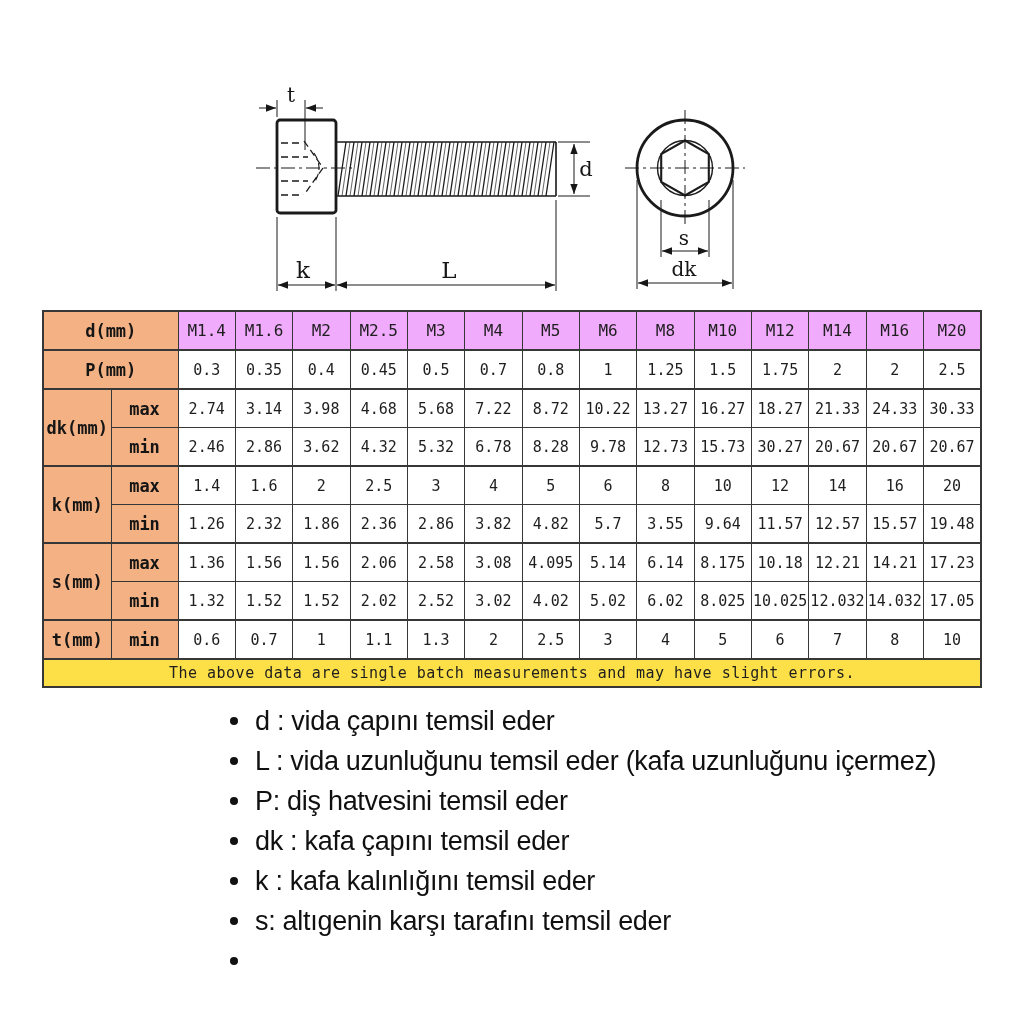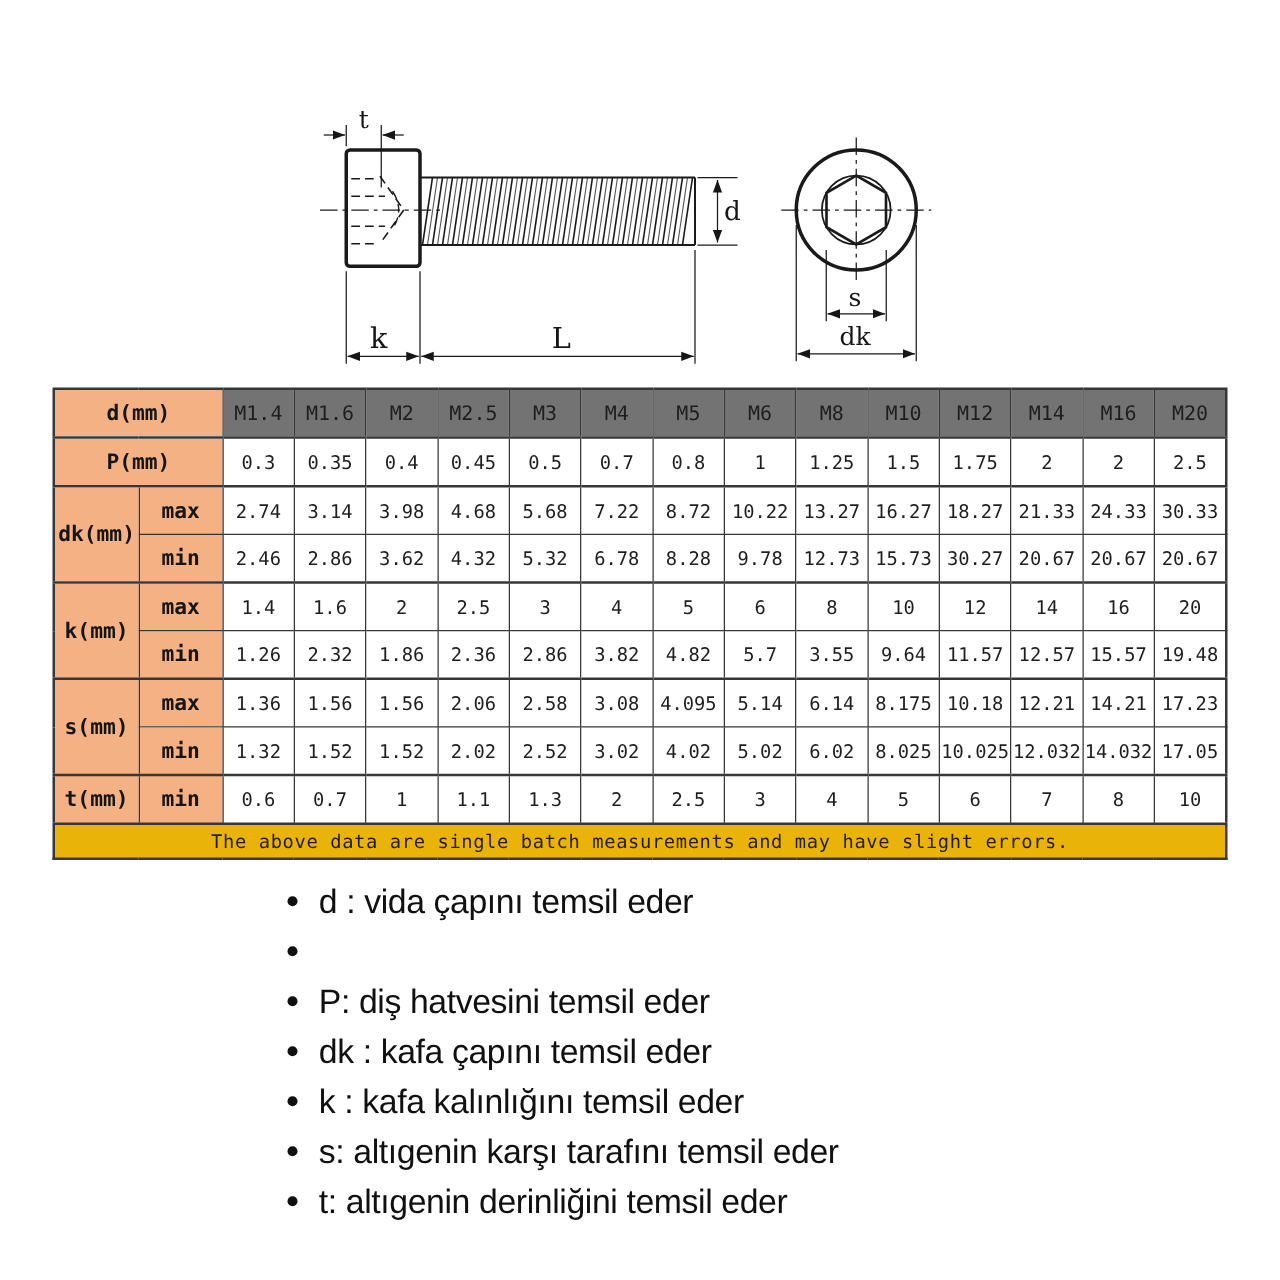--- a/index.html
+++ b/index.html
@@ -28,25 +28,25 @@
     text-align:center;vertical-align:middle;
     height:37px;padding:0;
     font-family:"DejaVu Sans Mono","Liberation Mono",monospace;
     font-size:15px;color:#1e1e1e;
     white-space:nowrap;overflow:hidden;
   }
   table.spec td.lab{
     background:#f4b183;font-weight:bold;font-size:17px;color:#151515;
   }
   table.spec td.hdr{
-    background:#737373;font-size:16px;
+    background:#f0abfc;font-size:16px;
   }
   table.spec tr.grp td{border-top:2px solid #373737;}
   table.spec td.notecell{
-    height:26px;font-size:15px;background:#eab308;letter-spacing:0.5px;
+    height:26px;font-size:15px;background:#fde047;letter-spacing:0.5px;
   }
 
   
   .legend{position:absolute;left:230px;top:701px;width:780px;text-align:center;}
   .legend-item{
     display:flex;align-items:center;height:40px;
     font-size:27px;color:#101010;letter-spacing:-0.3px;
   }
   .legend-item .dot{
     width:8px;height:8px;border-radius:50%;background:#101010;
@@ -309,36 +309,36 @@
       </tbody>
   </table>
 
   <div class="legend">
     <div class="legend-item">
       <span class="dot"></span>
       <span>d : vida çapını temsil eder</span>
     </div>
     <div class="legend-item">
       <span class="dot"></span>
+      <span>L : vida uzunluğunu temsil eder (kafa uzunluğunu içermez)</span>
     </div>
     <div class="legend-item">
       <span class="dot"></span>
       <span>P: diş hatvesini temsil eder</span>
     </div>
     <div class="legend-item">
       <span class="dot"></span>
       <span>dk : kafa çapını temsil eder</span>
     </div>
     <div class="legend-item">
       <span class="dot"></span>
       <span>k : kafa kalınlığını temsil eder</span>
     </div>
     <div class="legend-item">
       <span class="dot"></span>
       <span>s: altıgenin karşı tarafını temsil eder</span>
     </div>
     <div class="legend-item">
       <span class="dot"></span>
-      <span>t: altıgenin derinliğini temsil eder</span>
     </div>
   </div>
 
 </div>
 
 </body></html>

